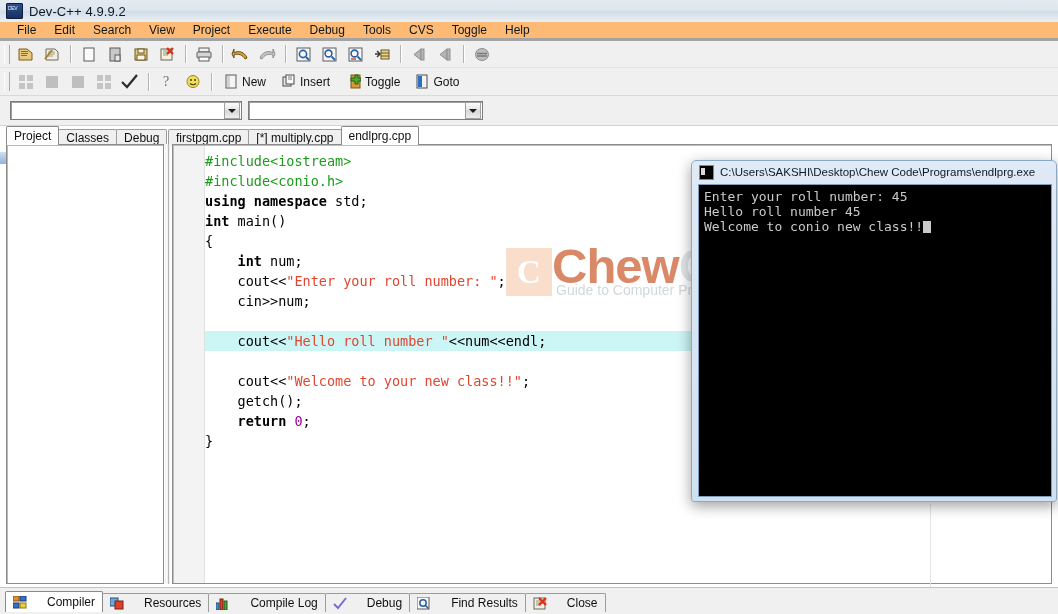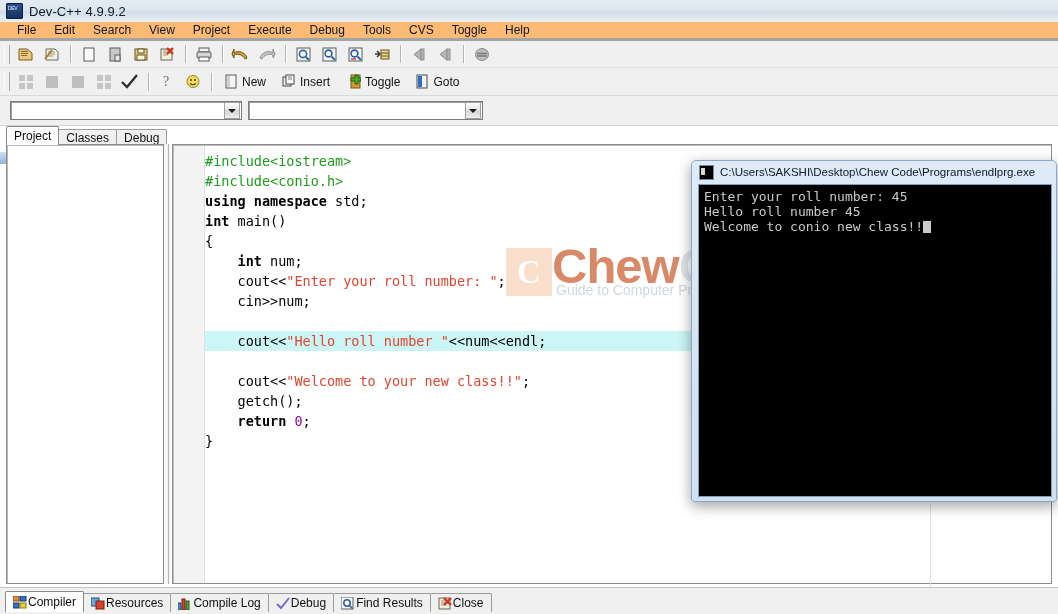--- a/index.html
+++ b/index.html
@@ -236,21 +236,21 @@
 
   
   .bottomwrap{
     position:absolute;left:0;bottom:0;width:1058px;height:26px;
     background:#f0f0f0;border-top:1px solid #c2c2c2;
   }
   .bottomtabs{
     position:absolute;left:5px;top:3px;display:flex;align-items:flex-end;
   }
   .btab{
-    height:19px;display:flex;align-items:center;gap:1px;
+    height:19px;display:flex;align-items:center;gap:20px;
     padding:0 7px;font-size:12px;color:#101010;
     background:#f0f0f0;border:1px solid #9c9c9c;border-bottom:none;
     border-radius:2px 2px 0 0;margin-right:-1px;cursor:default;
     box-sizing:border-box;
   }
   .btab.active{background:#fff;height:21px;border-color:#8a8a8a;z-index:3;}
 
   .hline{
     position:absolute;left:0;bottom:26px;width:1058px;height:1px;background:#d8d8d8;
   }
@@ -506,20 +506,25 @@
         </div>
     </div>
   </div>
 
   <div class="tabsrow" id="lefttabs">
     <div class="tab active">Project</div>
     <div class="tab">Classes</div>
     <div class="tab">Debug</div>
   </div>
 
+  <div class="tabsrow" id="edittabs">
+    <div class="tab">firstpgm.cpp</div>
+    <div class="tab">[*] multiply.cpp</div>
+    <div class="tab active">endlprg.cpp</div>
+  </div>
 
   <div class="leftarrow"></div>
   <div class="projpanel"></div>
   <div class="splitter"></div>
 
   <div class="editorwrap">
     <div class="gutter"></div>
     <div class="code"><span class="ln"><span class="pp">#include&lt;iostream&gt;</span></span>
 <span class="ln"><span class="pp">#include&lt;conio.h&gt;</span></span>
 <span class="ln"><span class="kw">using namespace</span> std;</span>

